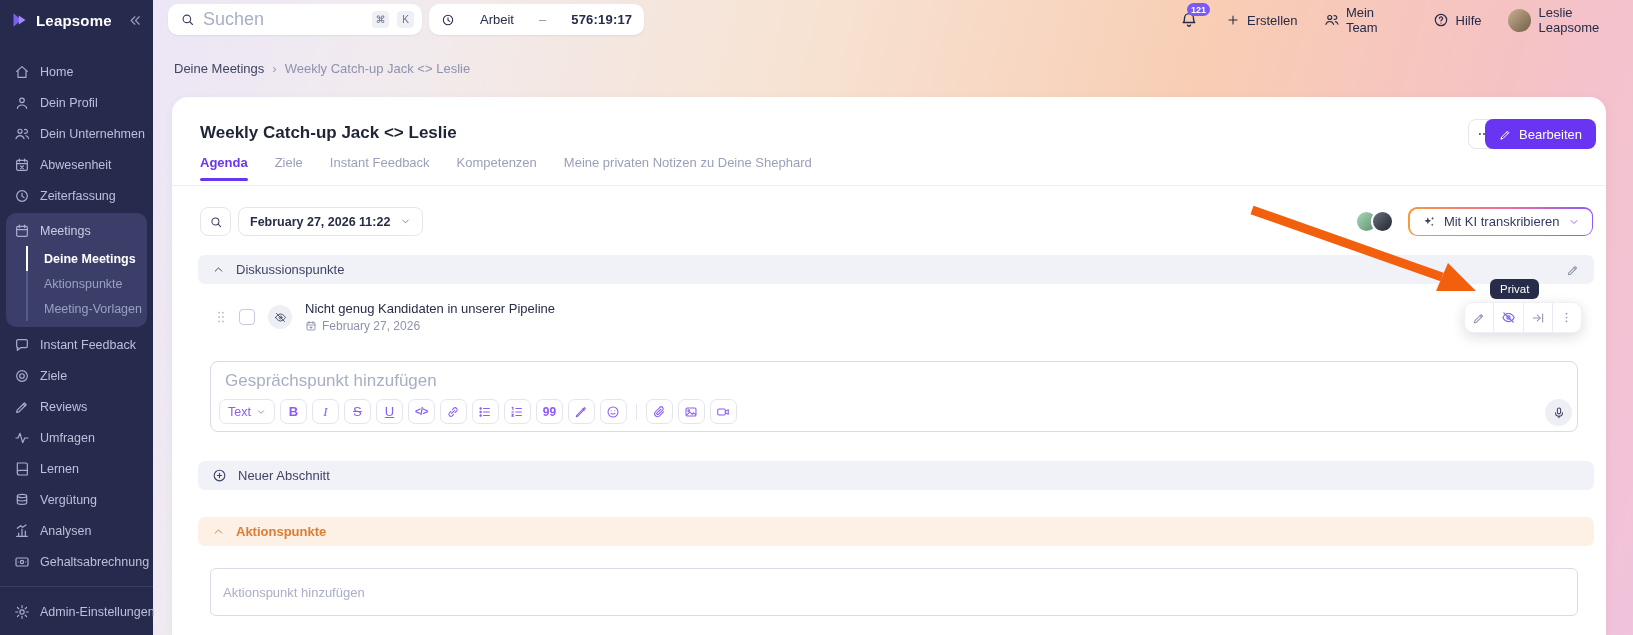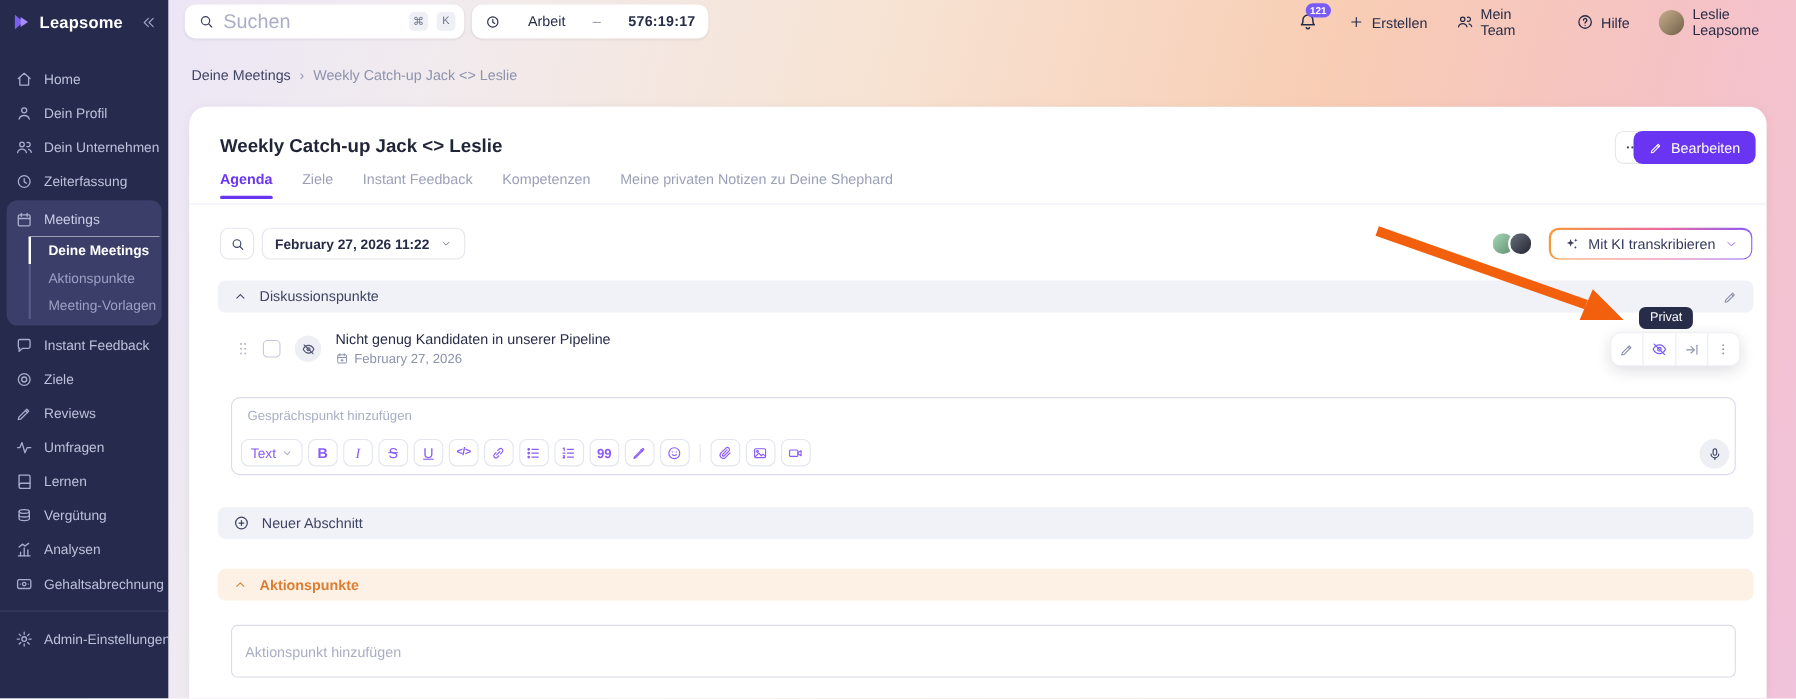--- a/index.html
+++ b/index.html
@@ -84,21 +84,21 @@
   .item-text .t1 { font-size:13px; color:#272c47; }
   .item-text .t2 { margin-top:3px; display:flex; align-items:center; gap:5px; font-size:12px; color:#8d92ad; }
 
   .tooltip { position:absolute; left:1318px; top:182px; background:#272c49; color:#fff; font-size:11.5px; padding:4px 10px; border-radius:6px; z-index:5; }
   .hover-toolbar { position:absolute; left:1292px; top:205px; width:118px; height:31px; background:#fff; border:1px solid #eef0f5; border-radius:9px; box-shadow:0 4px 14px rgba(20,20,50,.14); display:flex; z-index:4; }
   .htcell { flex:1; display:flex; align-items:center; justify-content:center; color:#8d92ad; cursor:pointer; }
   .htcell + .htcell { border-left:1px solid #e9ebf2; }
   .htcell.purple { color:#7c5cf6; }
 
   .editor { position:absolute; left:38px; right:28px; top:264px; height:71px; border:1px solid #d9dce8; border-radius:8px; background:#fff; }
-  .editor-input { position:absolute; left:14px; top:9px; width:420px; border:none; outline:none; font-size:12px; color:#272c47; background:transparent; }
+  .editor-input { position:absolute; left:14px; top:9px; width:420px; border:none; outline:none; font-size:17px; color:#272c47; background:transparent; }
   .editor-input::placeholder { color:#a9aec5; }
   .etoolbar { position:absolute; left:8px; bottom:7px; display:flex; align-items:center; gap:5px; }
   .tbtn { height:25px; min-width:27px; padding:0 5px; border:1px solid #e4e6ef; border-radius:7px; background:#fff; display:flex; align-items:center; justify-content:center; gap:5px; color:#8b5cf6; font-size:13px; cursor:pointer; }
   .tbtn .g-b { font-weight:800; }
   .tbtn .g-i { font-style:italic; font-family:"Liberation Serif",serif; }
   .tbtn .g-s { text-decoration:line-through; }
   .tbtn .g-u { text-decoration:underline; }
   .tbtn .g-code { font-size:10px; letter-spacing:-.5px; font-weight:700; }
   .tbtn .g-q { font-weight:800; font-size:12px; }
   .text-btn { padding:0 8px; font-size:12.5px; }
@@ -148,20 +148,28 @@
       <svg class="ic" width="16" height="16" viewBox="0 0 24 24">
           <circle cx="9" cy="8" r="3.1"></circle>
           <path d="M3 19c.8-3 3-4.6 6-4.6s5.2 1.6 6 4.6"></path>
           <path d="M15.8 5.4a3 3 0 110 5.4"></path>
           <path d="M18 14.6c2 .5 3.3 1.9 3.8 4"></path>
         </svg>
       <span>Dein Unternehmen</span>
     </div>
     <div class="srow">
       <svg class="ic" width="16" height="16" viewBox="0 0 24 24">
+          <rect x="4" y="5" width="16" height="15" rx="2"></rect>
+          <path d="M8 3v4M16 3v4M4 10h16"></path>
+          <path d="M10 13.5l4 4m0-4l-4 4"></path>
+        </svg>
+      <span>Abwesenheit</span>
+    </div>
+    <div class="srow">
+      <svg class="ic" width="16" height="16" viewBox="0 0 24 24">
           <circle cx="12" cy="12" r="8"></circle>
           <path d="M12 8v4.5l3 1.8"></path>
         </svg>
       <span>Zeiterfassung</span>
     </div>
 
     <div class="meet-block">
       <div class="srow">
         <svg class="ic" width="16" height="16" viewBox="0 0 24 24">
             <rect x="4" y="5" width="16" height="15" rx="2"></rect>

